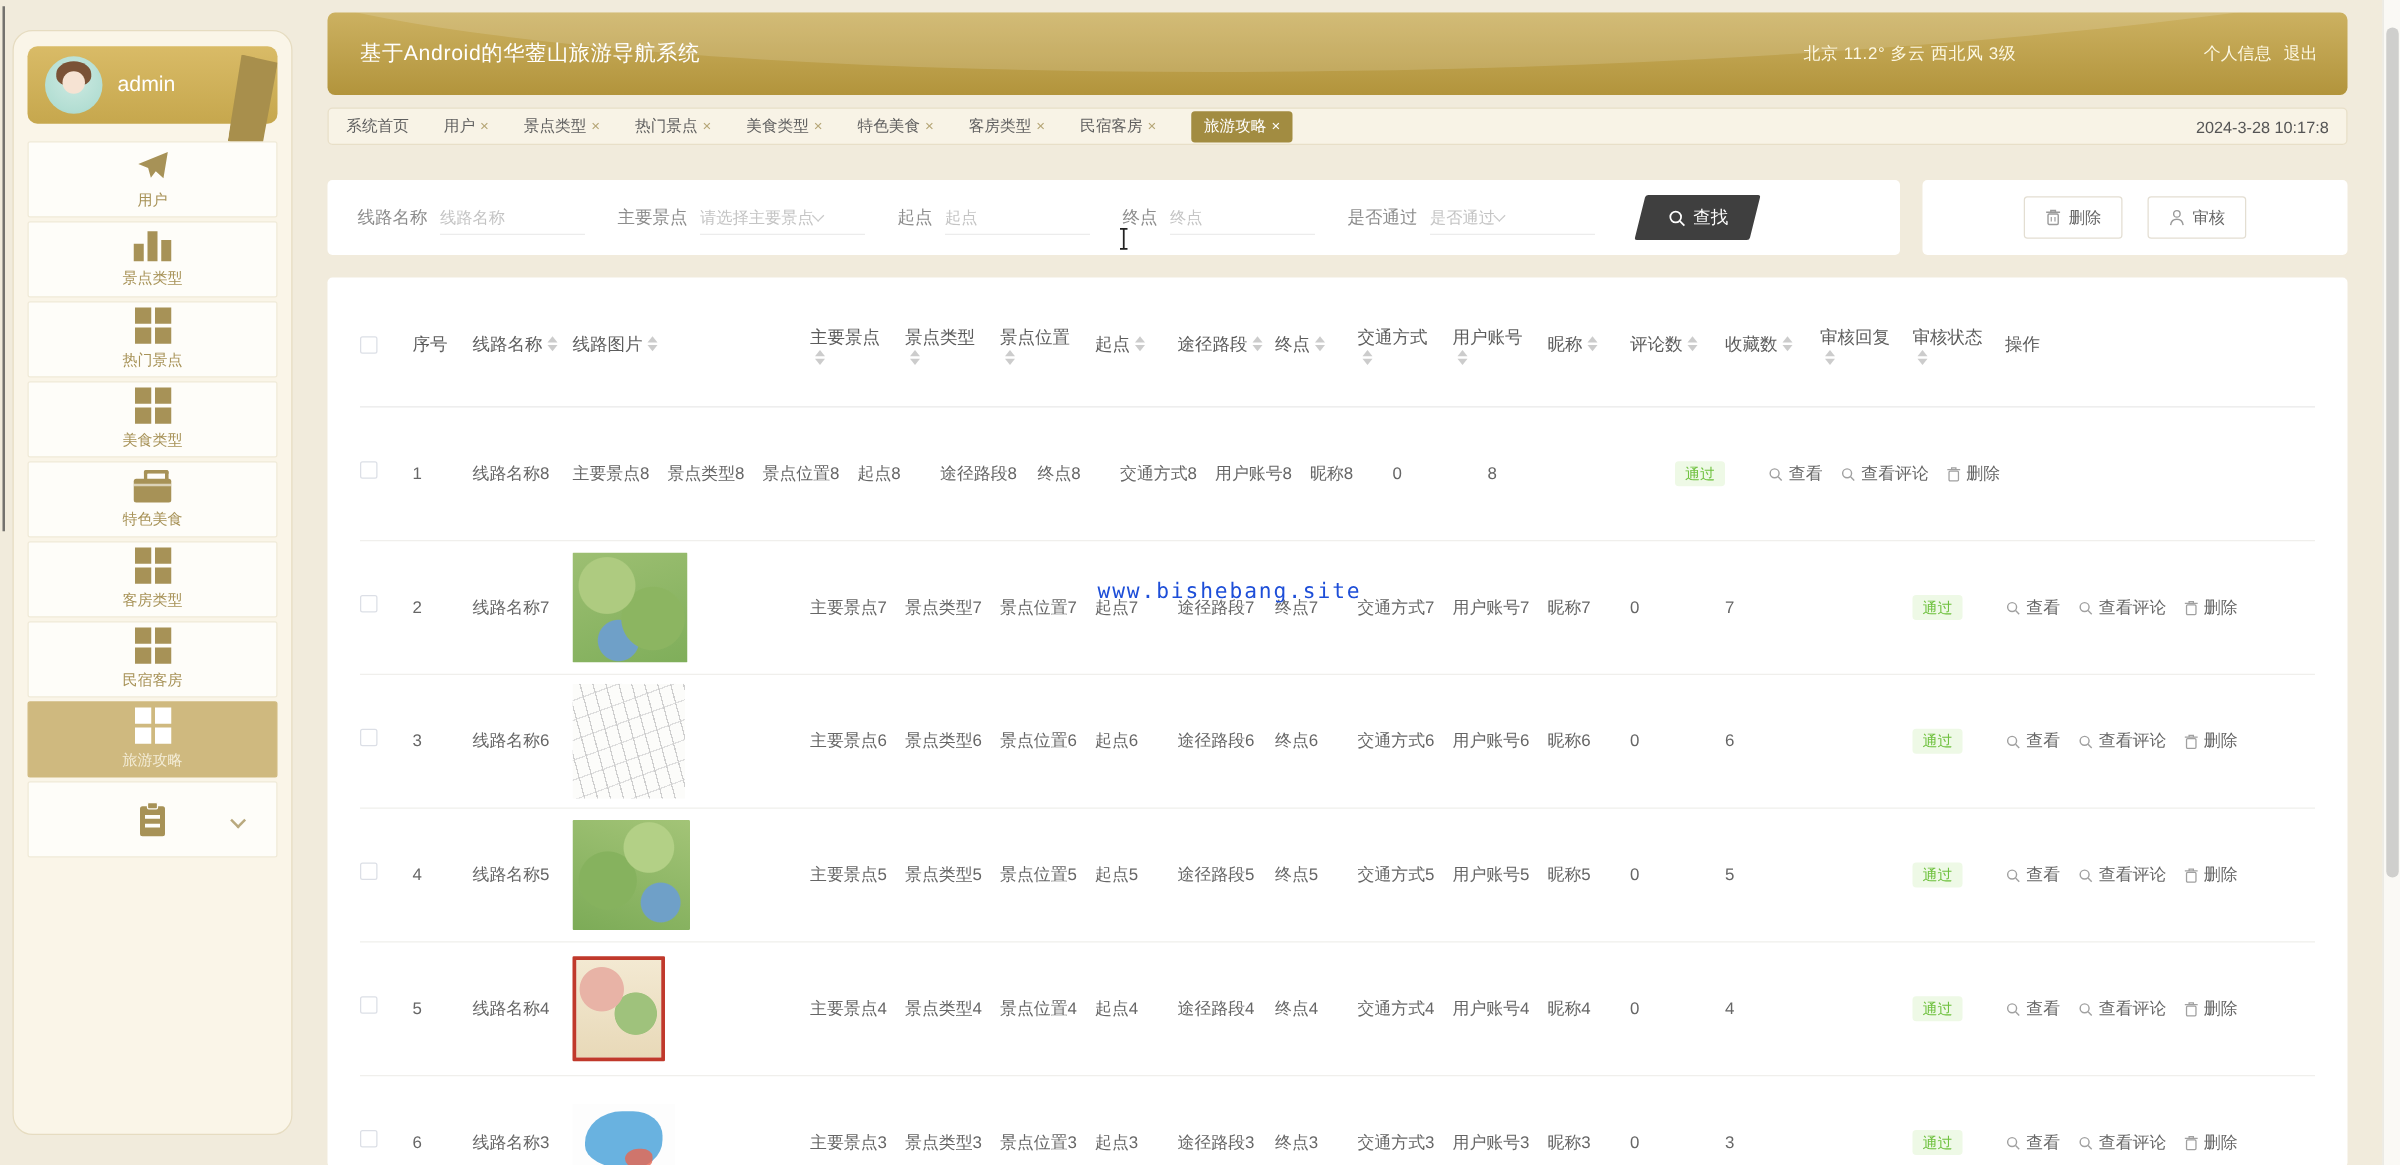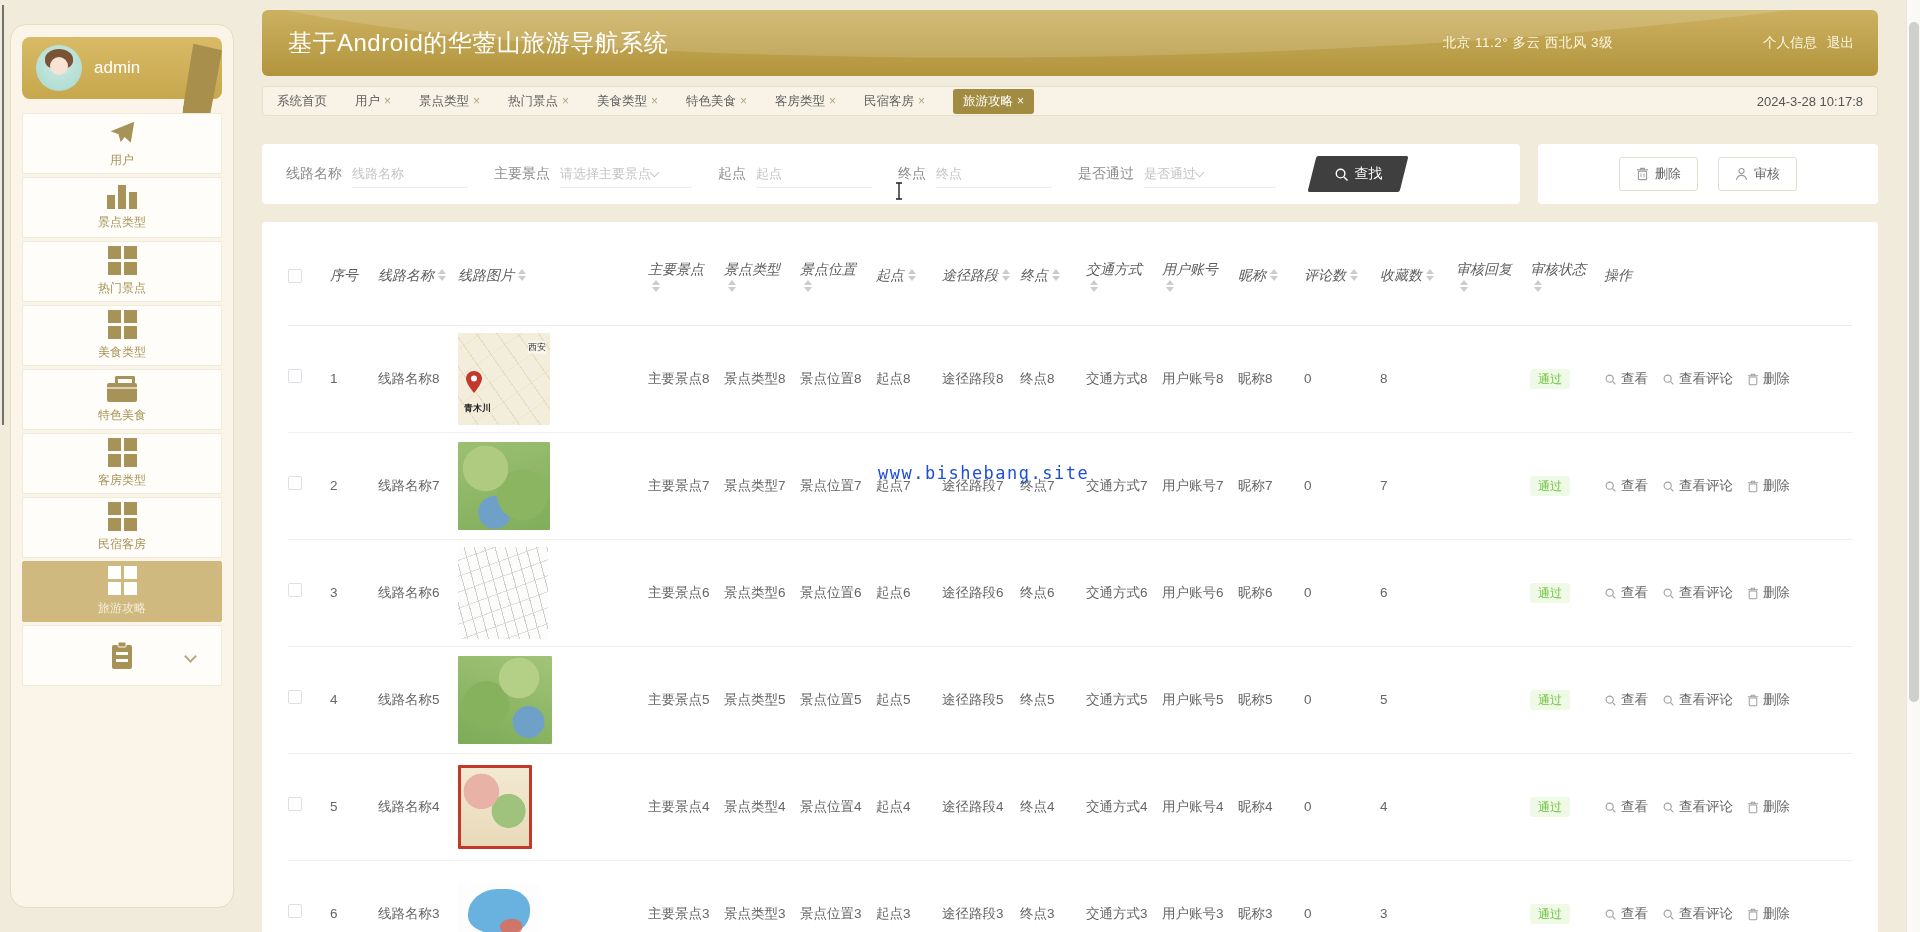--- a/index.html
+++ b/index.html
@@ -24,21 +24,21 @@
   .i-grid{width:29px;height:29px;background-image:linear-gradient(currentColor,currentColor),linear-gradient(currentColor,currentColor),linear-gradient(currentColor,currentColor),linear-gradient(currentColor,currentColor);background-size:13px 13px;background-position:0 0,16px 0,0 16px,16px 16px;background-repeat:no-repeat;}
   .i-bars{width:30px;height:24px;background-image:linear-gradient(currentColor,currentColor),linear-gradient(currentColor,currentColor),linear-gradient(currentColor,currentColor);background-size:8px 14px,8px 24px,8px 17px;background-position:0 100%,11px 100%,22px 100%;background-repeat:no-repeat;}
   .i-case{width:30px;height:19px;background:currentColor;border-radius:2px;position:relative;margin-top:8px;}
   .i-case::before{content:'';position:absolute;top:-7px;left:8px;width:14px;height:7px;border:3px solid currentColor;border-bottom:none;border-radius:2px 2px 0 0;}
   .i-case::after{content:'';position:absolute;top:4px;left:0;width:100%;height:2px;background:#fefdf9;opacity:.6;}
   .chev{width:9px;height:9px;border-right:2px solid #b9a97e;border-bottom:2px solid #b9a97e;transform:rotate(45deg);position:absolute;right:26px;top:26px;}
 
   
   .banner{position:absolute;left:262px;top:10px;width:1616px;height:66px;border-radius:6px;background:linear-gradient(180deg,#ccb161,#b2943c);overflow:hidden;}
   .banner::before{content:'';position:absolute;left:-100px;top:-215px;width:2000px;height:260px;border-radius:50%;background:rgba(255,255,255,.14);transform:rotate(-1.5deg);}
-  .banner-title{position:absolute;left:26px;top:0;line-height:66px;font-size:24px;color:#fff;letter-spacing:.5px;}
+  .banner-title{position:absolute;left:26px;top:0;line-height:66px;font-size:17px;color:#fff;letter-spacing:.5px;}
   .banner-right{position:absolute;right:24px;top:0;height:100%;display:flex;align-items:center;gap:150px;}
   .weather{color:#fdf8e3;font-size:13.5px;letter-spacing:.5px;}
   .profile-links{display:flex;gap:10px;color:#fdf8e3;font-size:13.5px;}
   .profile-links span{cursor:pointer;}
 
   
   .tabbar{position:absolute;left:262px;top:86px;width:1616px;height:30px;background:#f8f3e6;border:1px solid #e8dfc8;border-radius:4px;display:flex;align-items:center;padding:0 14px;gap:28px;font-size:12.5px;color:#5f5f5f;}
   .tab{display:flex;align-items:center;gap:4px;cursor:pointer;white-space:nowrap;}
   .tab .x{color:#b5a575;font-size:12px;}
   .tab.active{background:#a28c41;color:#fff;padding:4px 10px;border-radius:3px;}
@@ -59,21 +59,21 @@
   .search-btn .sb-inner{position:relative;display:flex;align-items:center;justify-content:center;gap:6px;height:100%;}
   .buttons-panel{position:absolute;left:1538px;top:144px;width:340px;height:60px;background:#fff;border-radius:4px;display:flex;align-items:center;justify-content:center;gap:20px;}
   .tool-btn{display:flex;align-items:center;gap:6px;background:#fff;border:1px solid #e3ded2;border-radius:3px;padding:7px 16px;font-size:13px;color:#666;cursor:pointer;font-family:inherit;}
 
   
   .table-panel{position:absolute;left:262px;top:222px;width:1616px;height:712px;background:#fff;border-radius:4px;padding:4px 26px 0;}
   .thead,.trow{display:flex;align-items:center;}
   .thead{height:100px;border-bottom:1px solid #e9e9e9;color:#5c5c5c;font-size:14px;}
   .trow{height:107px;border-bottom:1px solid #f0efec;font-size:13.5px;color:#666;}
   .td,.th{padding-right:10px;line-height:1.45;}
-  .th{display:flex;align-items:center;flex-wrap:wrap;font-style:italic;}
+  .th{display:flex;align-items:center;flex-wrap:wrap;}
   .sort{display:inline-flex;flex-direction:column;gap:2px;margin-left:4px;}
   .sort i{display:block;width:0;height:0;border-left:4px solid transparent;border-right:4px solid transparent;}
   .sort .up{border-bottom:5px solid #ccc;}
   .sort .dn{border-top:5px solid #ccc;}
   .c-check{width:42px;} .c-idx{width:48px;} .c-name{width:80px;} .c-img{width:190px;}
   .c-main{width:76px;} .c-type{width:76px;} .c-pos{width:76px;} .c-start{width:66px;}
   .c-via{width:78px;} .c-end{width:66px;} .c-trans{width:76px;} .c-acct{width:76px;}
   .c-nick{width:66px;} .c-comm{width:76px;} .c-fav{width:76px;} .c-reply{width:74px;}
   .c-status{width:74px;} .c-op{width:215px;display:flex;gap:14px;align-items:center;}
   .cb{width:14px;height:14px;border:1px solid #dcdfe6;border-radius:2px;background:#fff;display:inline-block;cursor:pointer;}
@@ -380,30 +380,20 @@
       </div>
     <div class="th c-op">
         <span>操作</span>
       </div>
   </div>
 
   <div class="trow">
     <div class="td c-check"><span class="cb"></span></div>
     <div class="td c-idx">1</div>
     <div class="td c-name">线路名称8</div>
-    <div class="td c-img">
-      <div class="rimg rimg-1">
-        <span class="lab1">西安</span>
-        <svg class="pin" width="16" height="22" viewBox="0 0 16 22">
-            <path d="M8 0C3.6 0 0 3.4 0 7.6 0 13 8 22 8 22s8-9 8-14.4C16 3.4 12.4 0 8 0z" fill="#c0392b"></path>
-            <circle cx="8" cy="7.5" r="3" fill="#fff"></circle>
-          </svg>
-        <span class="lab2">青木川</span>
-      </div>
-    </div>
     <div class="td c-main">主要景点8</div>
     <div class="td c-type">景点类型8</div>
     <div class="td c-pos">景点位置8</div>
     <div class="td c-start">起点8</div>
     <div class="td c-via">途径路段8</div>
     <div class="td c-end">终点8</div>
     <div class="td c-trans">交通方式8</div>
     <div class="td c-acct">用户账号8</div>
     <div class="td c-nick">昵称8</div>
     <div class="td c-comm">0</div>

